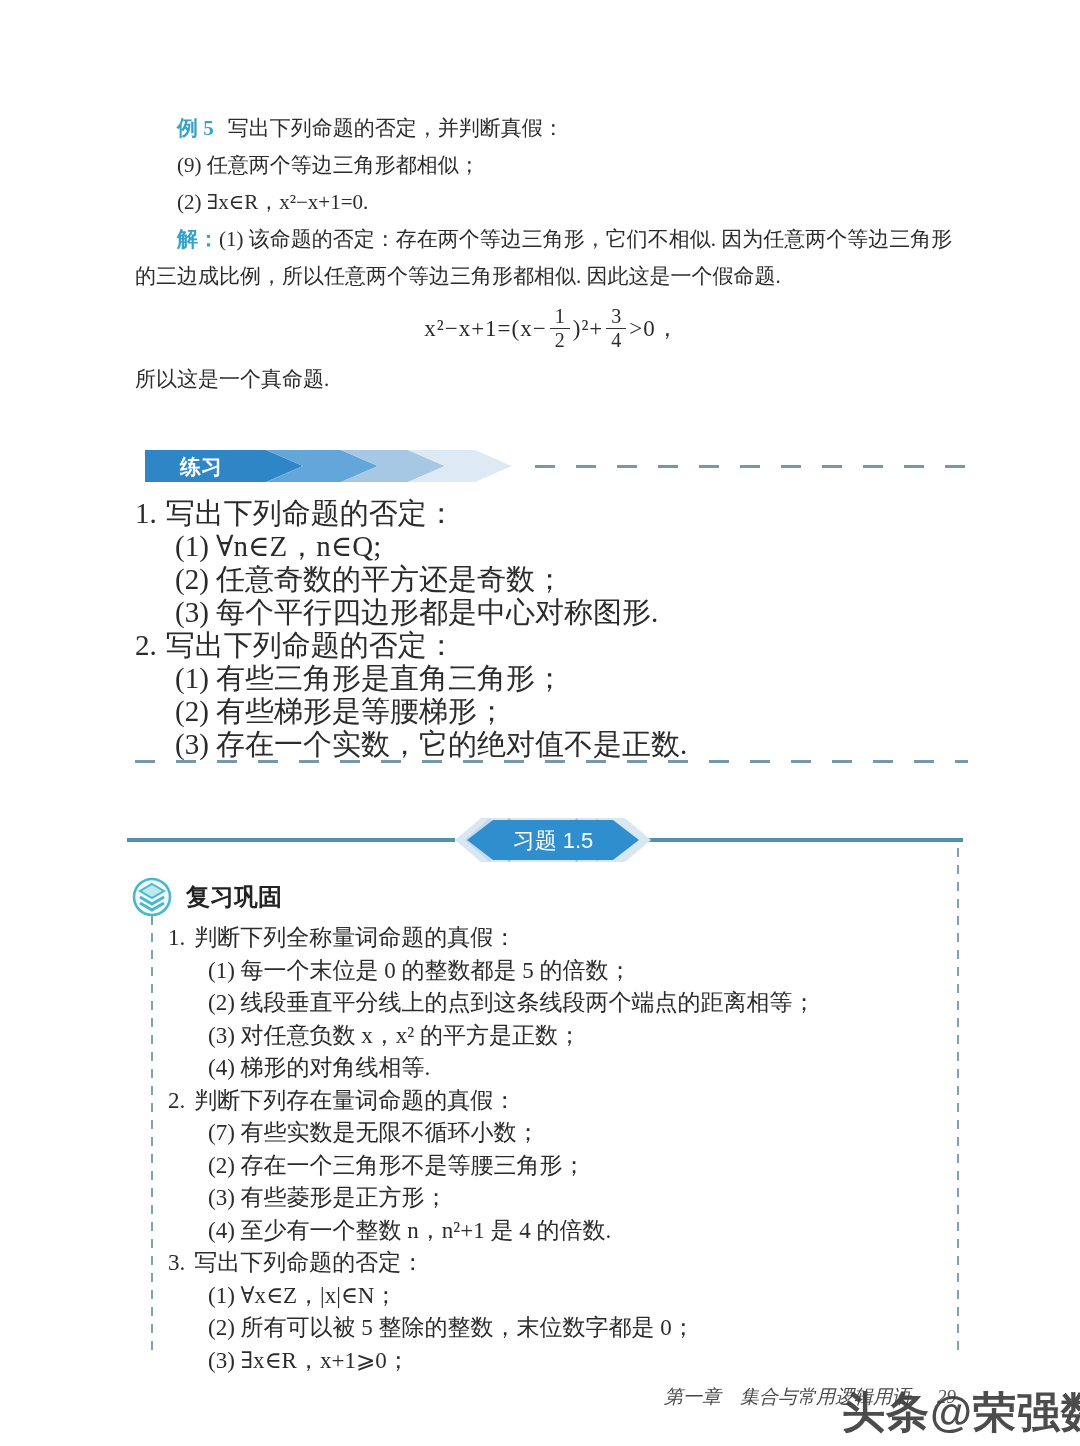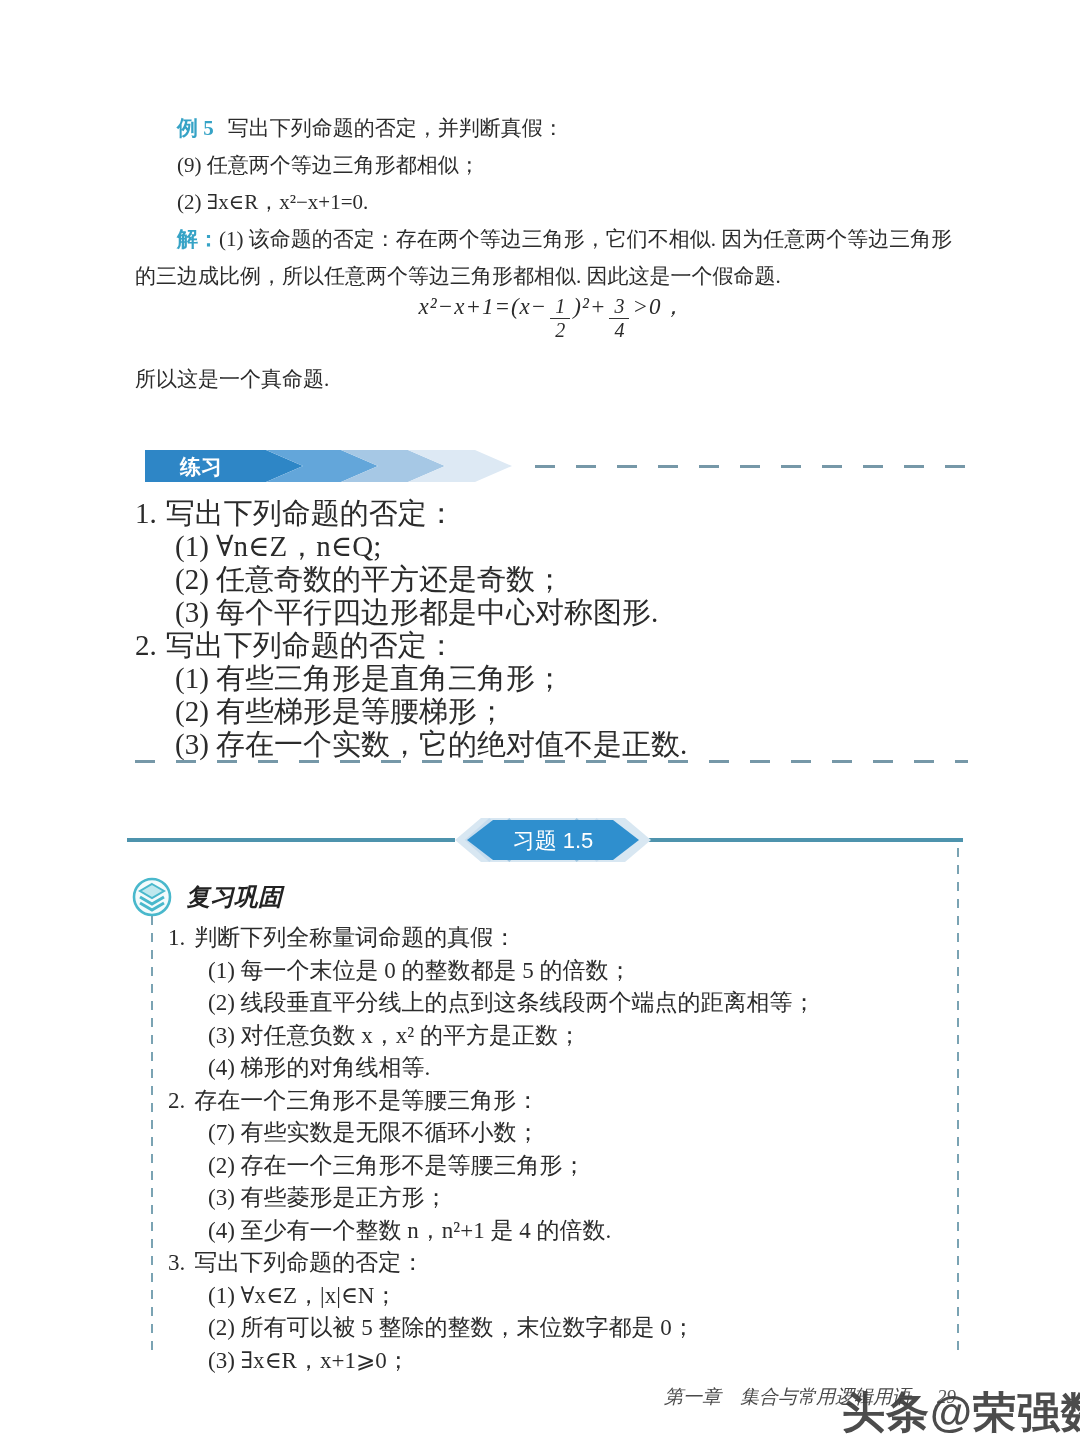--- a/index.html
+++ b/index.html
@@ -11,22 +11,22 @@
   }
   .abs{position:absolute;}
   p{margin:0;}
 
   
   .example-block{left:135px;top:110px;width:834px;font-size:21px;line-height:37px;}
   .indent{text-indent:2em;}
   .ex-label{color:#36a3c6;font-weight:bold;margin-right:14px;}
   .sol-label{color:#36a3c6;font-weight:bold;}
   .formula-line{
-    height:66px;display:flex;align-items:flex-start;justify-content:center;
-    font-size:23px;font-style:italic;line-height:1;
+    height:66px;display:flex;align-items:center;justify-content:center;
+    font-size:23px;line-height:1;
   }
   .frac{display:inline-flex;flex-direction:column;align-items:center;
         vertical-align:middle;margin:0 3px;font-size:20px;line-height:1.15;}
   .frac .num{border-bottom:1.6px solid #333;padding:0 5px;}
   .formula-line .seg{letter-spacing:1px;}
 
   
   .practice-banner-row{left:145px;top:449px;width:832px;height:34px;
     display:flex;align-items:center;}
   .practice-banner-row .hdash{flex:1;margin-left:18px;}
@@ -43,21 +43,21 @@
   .practice-list{left:135px;top:497px;width:832px;}
 
   .separator{left:135px;top:760px;width:833px;}
 
   
   .ex-banner{left:125px;top:816px;}
 
   
   .review-header{left:131px;top:876px;display:flex;align-items:center;gap:13px;
     font-family:"Liberation Sans","DejaVu Sans",sans-serif;}
-  .review-title{font-size:24px;font-weight:bold;color:#222;font-style:italic;}
+  .review-title{font-size:24px;font-weight:bold;color:#222;}
 
   
   .footer{left:0;top:1384px;width:956px;text-align:right;font-size:19px;color:#4a4a4a;font-style:italic;}
   .footer .pageno{margin-left:26px;color:#555;}
   .watermark{left:842px;top:1384px;white-space:nowrap;z-index:6;
     font-family:"Liberation Sans","DejaVu Sans",sans-serif;
     font-size:43px;font-weight:bold;color:#3d3d3d;opacity:.92;letter-spacing:1px;}
 
   svg text{font-family:"Liberation Sans","DejaVu Sans",sans-serif;}
 </style>
@@ -137,21 +137,21 @@
   </svg>
   <span class="review-title">复习巩固</span>
 </div>
 
 <div class="abs plist review-list">
   <p><span class="pnum">1.</span><span>判断下列全称量词命题的真假：</span></p>
   <p class="sub">(1) 每一个末位是 0 的整数都是 5 的倍数；</p>
   <p class="sub">(2) 线段垂直平分线上的点到这条线段两个端点的距离相等；</p>
   <p class="sub">(3) 对任意负数 x，x² 的平方是正数；</p>
   <p class="sub">(4) 梯形的对角线相等.</p>
-  <p><span class="pnum">2.</span><span>存在一个三角形不是等腰三角形：</span></p>
+  <p><span class="pnum">2.</span><span>判断下列存在量词命题的真假：</span></p>
   <p class="sub">(7) 有些实数是无限不循环小数；</p>
   <p class="sub">(2) 存在一个三角形不是等腰三角形；</p>
   <p class="sub">(3) 有些菱形是正方形；</p>
   <p class="sub">(4) 至少有一个整数 n，n²+1 是 4 的倍数.</p>
   <p><span class="pnum">3.</span><span>写出下列命题的否定：</span></p>
   <p class="sub">(1) ∀x∈Z，|x|∈N；</p>
   <p class="sub">(2) 所有可以被 5 整除的整数，末位数字都是 0；</p>
   <p class="sub">(3) ∃x∈R，x+1⩾0；</p>
 </div>
 

